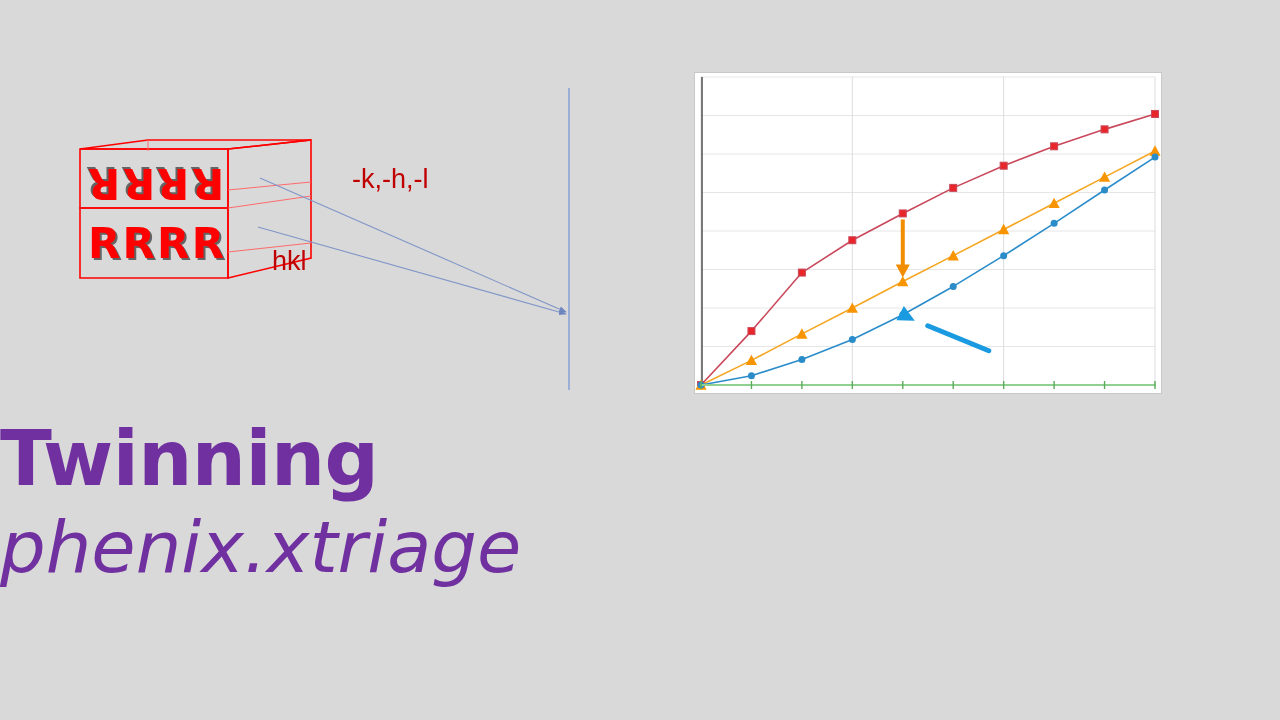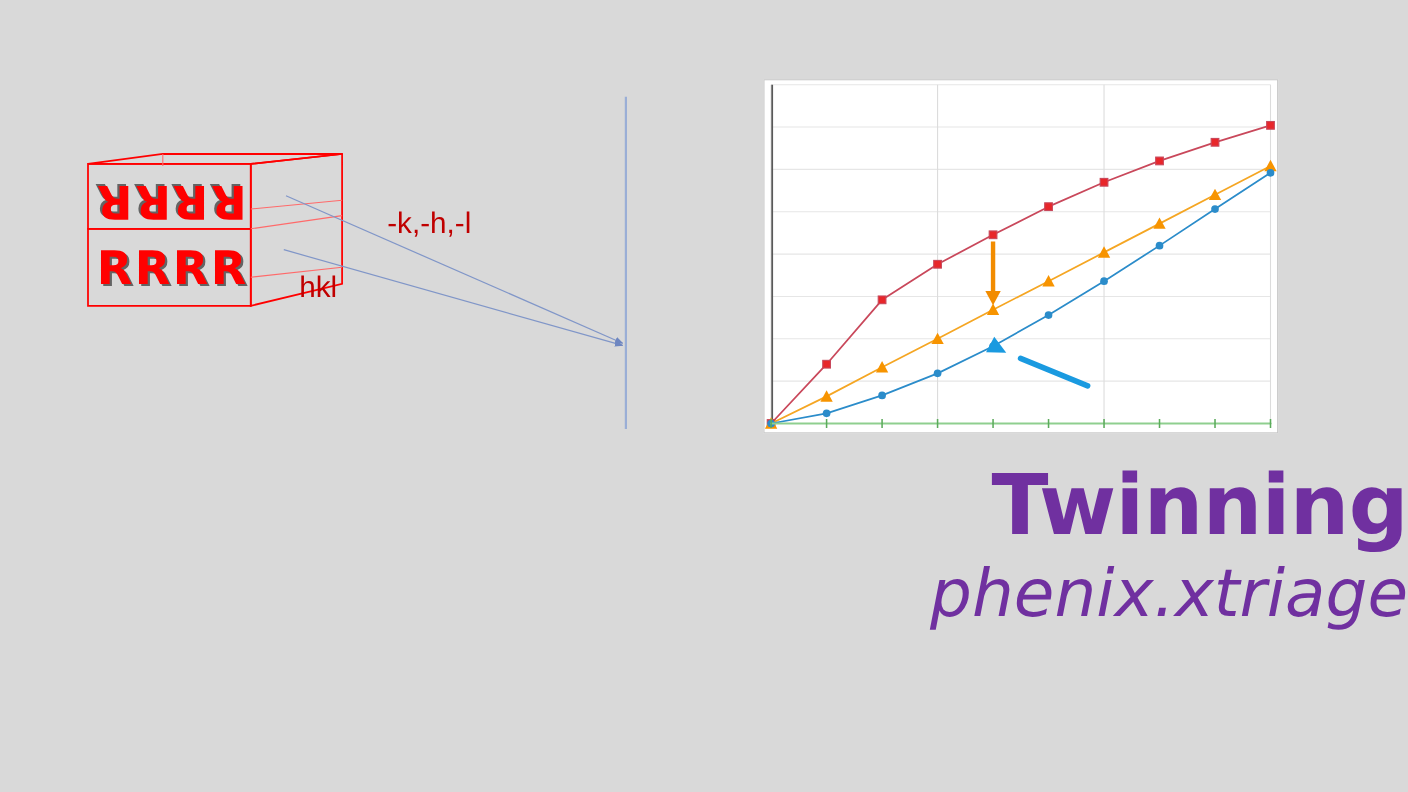--- a/index.html
+++ b/index.html
@@ -67,21 +67,21 @@
 
   .diagram-label {
     position: absolute;
     font-family: "Liberation Sans", sans-serif;
     font-size: 27px;
     color: #c00000;
     white-space: nowrap;
   }
   #label-minus-khl {
     left: 352px;
-    top: 188px;
+    top: 164px;
   }
   #label-hkl {
     left: 272px;
     top: 246px;
   }
 
   
   #chart-panel {
     position: absolute;
     left: 694px;
@@ -97,35 +97,35 @@
     left: 0;
     top: 0;
   }
 
   
   #title-block {
     position: absolute;
     left: 0;
     top: 418px;
     width: 1280px;
-    text-align: right;
+    text-align: left;
   }
   #slide-title {
     font-family: "DejaVu Sans", sans-serif;
     font-weight: bold;
     font-size: 76px;
     line-height: 1.08;
     color: #7030a0;
     letter-spacing: -0.5px;
   }
   #slide-subtitle {
     font-family: "DejaVu Sans", sans-serif;
     font-style: italic;
     font-weight: normal;
-    font-size: 60px;
+    font-size: 72px;
     line-height: 1.14;
     color: #7030a0;
     margin-top: 6px;
   }
 </style>
 </head>
 <body>
 
 <div id="slide">
 

